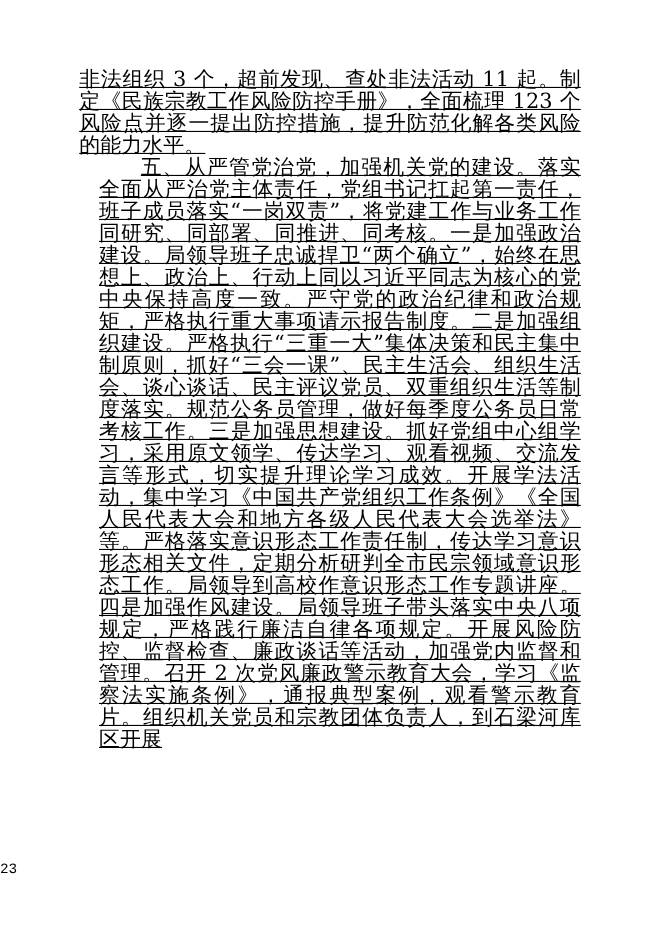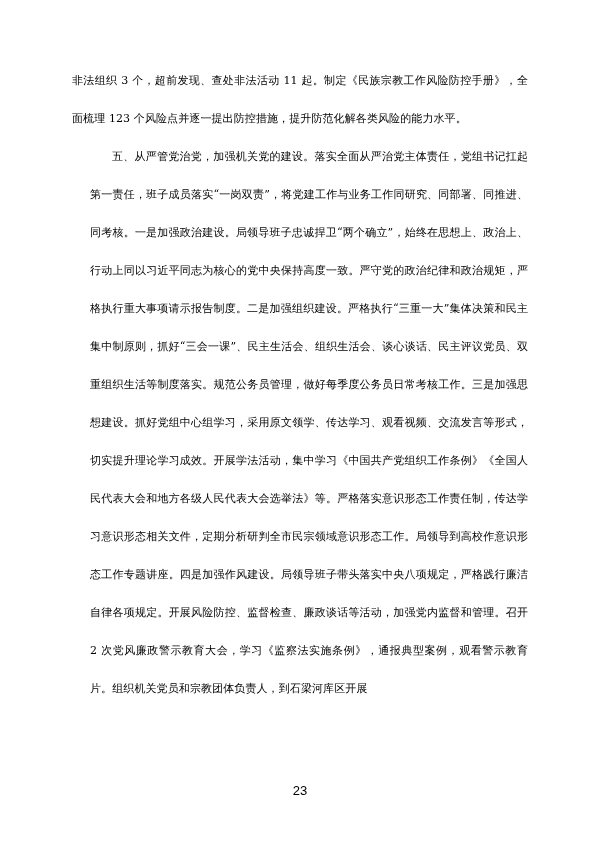--- a/index.html
+++ b/index.html
@@ -15,42 +15,43 @@
     overflow: hidden;
   }
   .page {
     position: relative;
     width: 600px;
     height: 848px;
     box-sizing: border-box;
     padding: 62px 72px 0 72px;
   }
   .body-text {
-    font-size: 11px;
-    line-height: 38px;
+    font-size: 19px;
+    line-height: 20px;
     text-align: justify;
     text-justify: inter-ideograph;
     letter-spacing: 0.1px;
+    text-decoration: underline;
   }
   .body-text p {
     margin: 0;
     text-indent: 0;
   }
   .body-text p.indent {
     text-indent: 2em;
     margin-left: 18px;
   }
   .page-number {
     position: absolute;
     left: 0;
     right: 0;
     bottom: 50px;
-    text-align: center;
+    text-align: left;
     font-size: 13px;
-    font-family: Liberation Sans, sans-serif;
+    font-family: Liberation Mono, monospace;
     color: #000000;
   }
 </style>
 </head>
 <body>
 
 <div class="page">
   <div class="body-text">
     <p>非法组织 3 个，超前发现、查处非法活动 11 起。制定《民族宗教工作风险防控手册》，全面梳理 123 个风险点并逐一提出防控措施，提升防范化解各类风险的能力水平。</p>
     <p class="indent">五、从严管党治党，加强机关党的建设。落实全面从严治党主体责任，党组书记扛起第一责任，班子成员落实“一岗双责”，将党建工作与业务工作同研究、同部署、同推进、同考核。一是加强政治建设。局领导班子忠诚捍卫“两个确立”，始终在思想上、政治上、行动上同以习近平同志为核心的党中央保持高度一致。严守党的政治纪律和政治规矩，严格执行重大事项请示报告制度。二是加强组织建设。严格执行“三重一大”集体决策和民主集中制原则，抓好“三会一课”、民主生活会、组织生活会、谈心谈话、民主评议党员、双重组织生活等制度落实。规范公务员管理，做好每季度公务员日常考核工作。三是加强思想建设。抓好党组中心组学习，采用原文领学、传达学习、观看视频、交流发言等形式，切实提升理论学习成效。开展学法活动，集中学习《中国共产党组织工作条例》《全国人民代表大会和地方各级人民代表大会选举法》等。严格落实意识形态工作责任制，传达学习意识形态相关文件，定期分析研判全市民宗领域意识形态工作。局领导到高校作意识形态工作专题讲座。四是加强作风建设。局领导班子带头落实中央八项规定，严格践行廉洁自律各项规定。开展风险防控、监督检查、廉政谈话等活动，加强党内监督和管理。召开 2 次党风廉政警示教育大会，学习《监察法实施条例》，通报典型案例，观看警示教育片。组织机关党员和宗教团体负责人，到石梁河库区开展</p>

